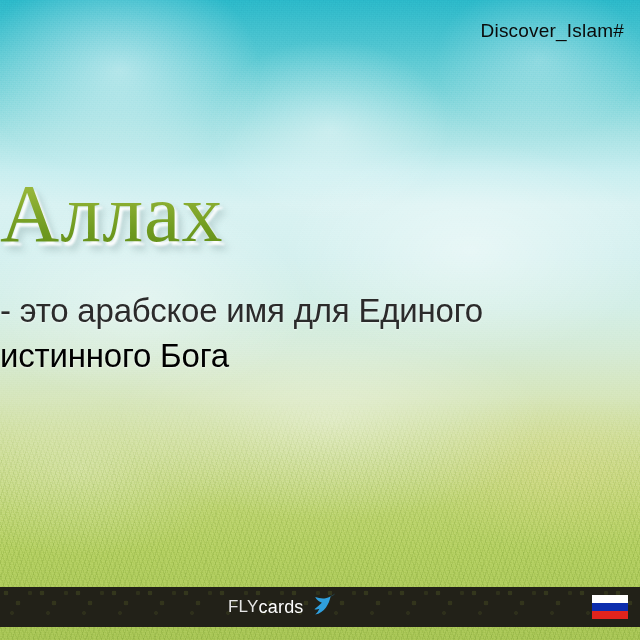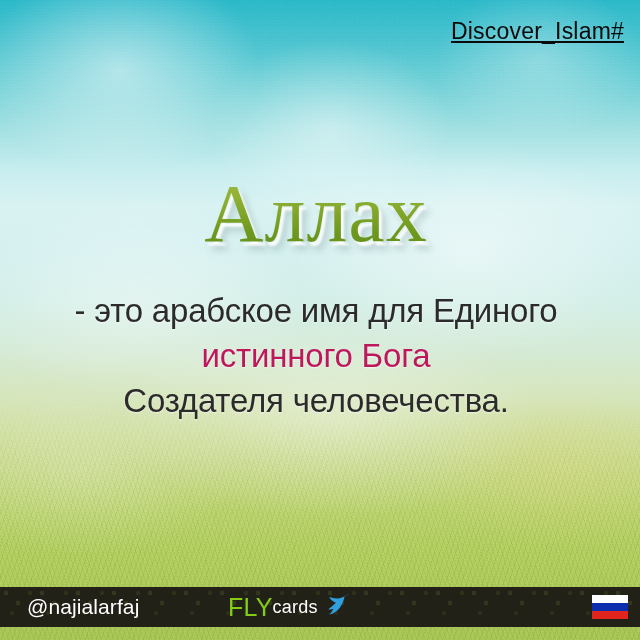--- a/index.html
+++ b/index.html
@@ -84,36 +84,34 @@
       repeating-linear-gradient(18deg, rgba(140,170,40,0.14) 0 1px, rgba(255,255,255,0.0) 1px 3px);
     -webkit-mask-image: linear-gradient(to bottom, rgba(0,0,0,0) 0%, rgba(0,0,0,0.6) 25%, rgba(0,0,0,1) 60%);
     mask-image: linear-gradient(to bottom, rgba(0,0,0,0) 0%, rgba(0,0,0,0.6) 25%, rgba(0,0,0,1) 60%);
   }
 
   
   .watermark {
     position: absolute;
     top: 14px;
     right: 16px;
-    font-size: 23px;
+    font-size: 19px;
     line-height: 34px;
     color: #0a0a0a;
     letter-spacing: 0.2px;
     white-space: nowrap;
     font-family: "Liberation Sans", sans-serif;
-    text-decoration: underline;
   }
 
   
   .content {
     position: absolute;
     left: 0;
     right: 8px;
     top: 168px;
-    text-align: center;
   }
 
   .headline {
     font-family: "Liberation Serif", "DejaVu Serif", serif;
     font-size: 82px;
     line-height: 92px;
     font-weight: 400;
     color: #7ba428;
     background: linear-gradient(to bottom, #a7c14a 0%, #8fb134 32%, #6f9a1f 68%, #5d8a17 100%);
     -webkit-background-clip: text;
@@ -132,21 +130,21 @@
     font-family: "Liberation Sans", sans-serif;
     font-size: 33px;
     line-height: 45px;
     color: #2b2b2b;
     letter-spacing: -0.2px;
     text-shadow: 0 1px 2px rgba(255,255,255,0.55);
     white-space: nowrap;
   }
 
   .line.accent {
-    color: #be185d;
+    color: #000000;
     text-shadow: 0 1px 2px rgba(255,255,255,0.6);
   }
 
   
   .footer {
     position: absolute;
     left: 0;
     right: 0;
     top: 587px;
     height: 40px;
@@ -188,22 +186,22 @@
   }
 
   .brand {
     position: absolute;
     left: 228px;
     display: flex;
     align-items: center;
     white-space: nowrap;
   }
   .brand .fly {
-    font-size: 25px;
-    color: #84cc16;
+    font-size: 17px;
+    color: #e5e5e5;
     letter-spacing: 0.2px;
   }
   .brand .cards {
     font-size: 18px;
     color: #ffffff;
     letter-spacing: 0.2px;
   }
   .bird-icon {
     display: inline-block;
     margin-left: 3px;
@@ -250,30 +248,28 @@
 
   <div class="watermark">Discover_Islam#</div>
 
   <div class="content">
 
     <div class="headline">Аллах</div>
 
     <div class="body-lines">
       <div class="line">- это арабское имя для Единого</div>
       <div class="line accent">истинного Бога</div>
-      <div class="line">Создателя человечества.</div>
     </div>
 
   </div>
 
   <div class="footer">
     <div class="footer-pattern"></div>
     <div class="footer-inner">
 
-      <div class="handle">@najialarfaj</div>
 
       <div class="brand">
         <span class="fly">FLY</span>
           <span class="cards">cards</span>
         <span class="bird-icon">
           <svg viewBox="0 0 30 24" width="30" height="24" aria-hidden="true">
             <path d="M28.5 1.2 C25.5 3.6 22.0 5.4 18.6 6.2 C15.0 6.8 11.6 6.0 8.2 5.0 C9.6 7.8 12.0 9.8 14.9 10.8 C12.6 13.0 10.0 15.2 7.4 17.2 C9.0 17.6 10.8 17.4 12.4 16.8 C11.4 19.0 10.0 21.0 8.2 22.6 C12.6 21.6 16.4 19.0 19.0 15.4 C21.4 12.2 22.8 8.4 23.6 4.6 C25.4 3.7 27.1 2.6 28.5 1.2 Z" fill="#2f9fdd"></path>
           </svg>
         </span>
       </div>

